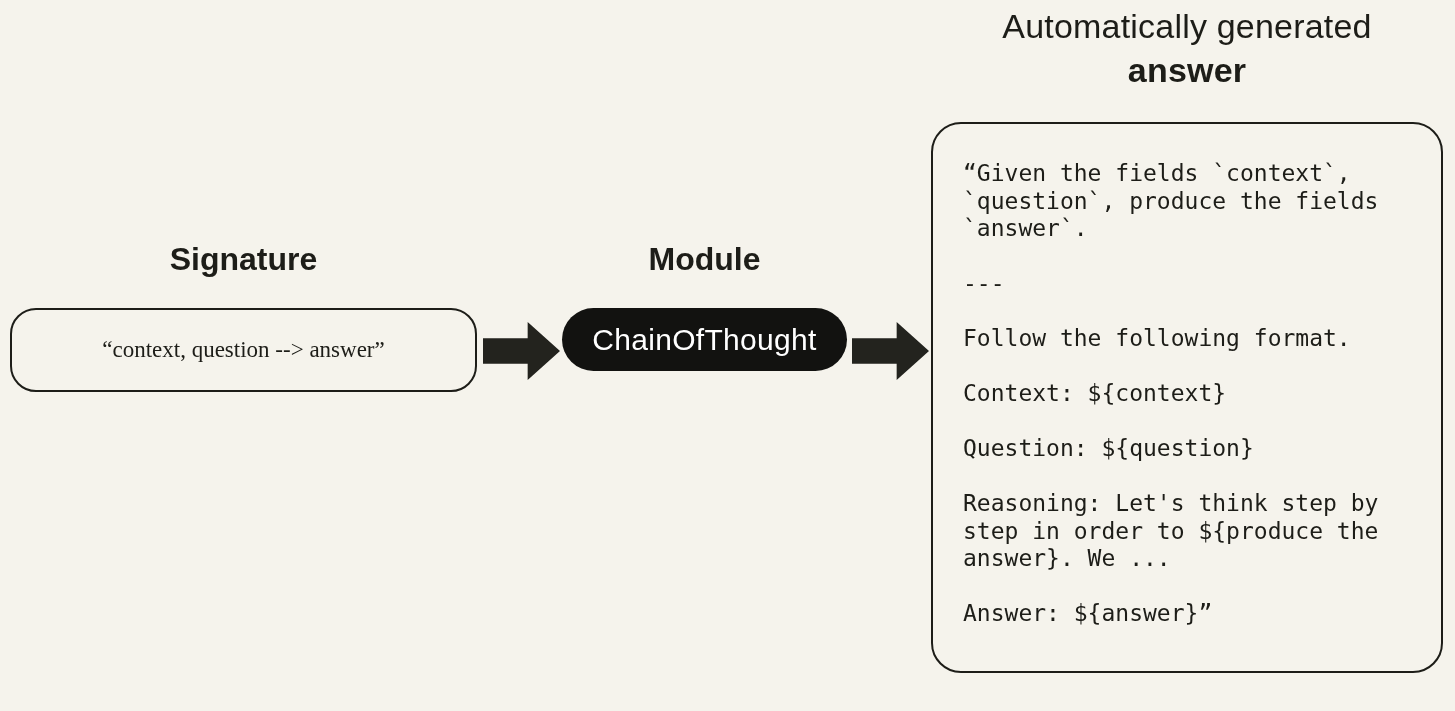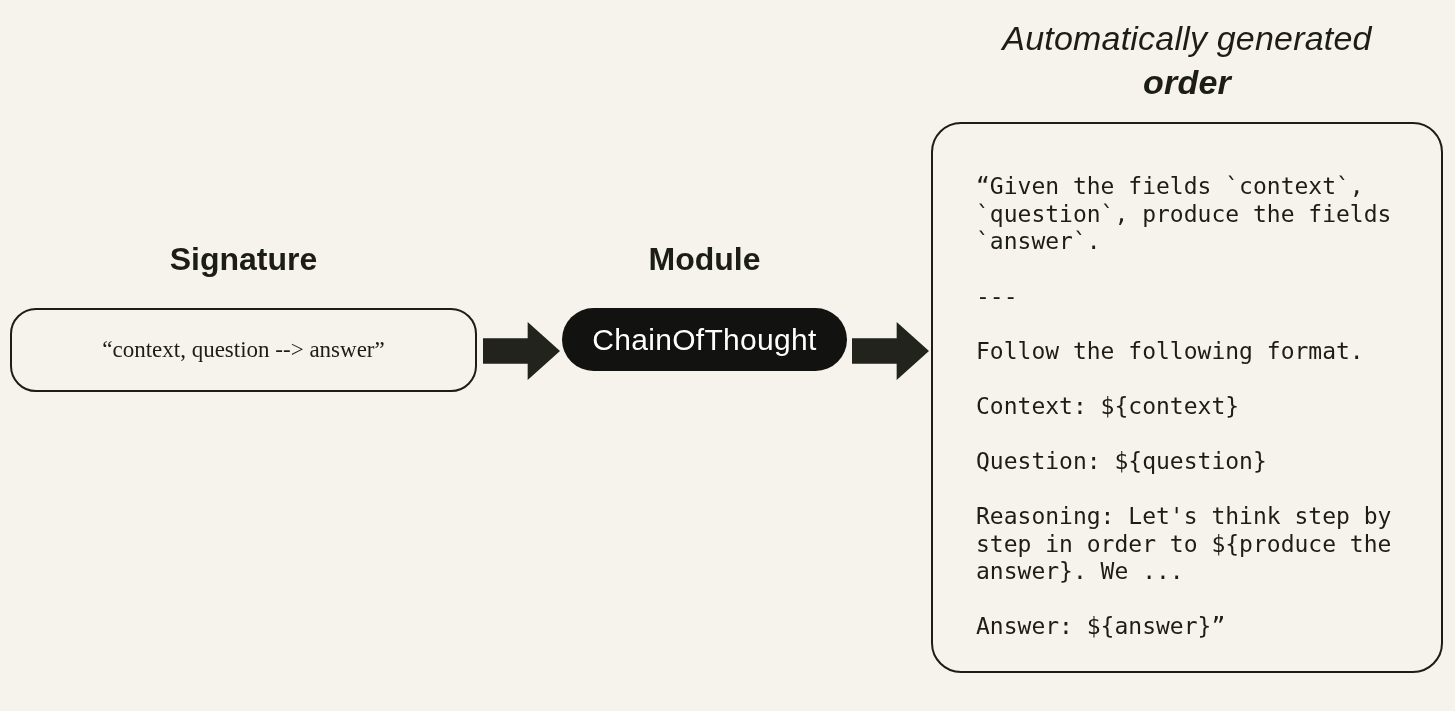--- a/index.html
+++ b/index.html
@@ -18,27 +18,26 @@
   .canvas{
     position:relative;
     width:1455px;
     height:711px;
     background:var(--background);
     overflow:hidden;
   }
   
   .title-block{
     position:absolute;
-    left:931px; top:16px; width:512px;
+    left:931px; top:4px; width:512px;
     text-align:center;
     line-height:44px;
     font-size:34px;
     letter-spacing:0.2px;
     color:var(--ink);
-    font-style:italic;
   }
   .title-line2{font-weight:bold;}
   
   .col-heading{
     position:absolute;
     top:241px;
     font-size:32px;
     font-weight:bold;
     text-align:center;
     color:var(--ink);
@@ -87,37 +86,37 @@
   
   .prompt-box{
     position:absolute;
     left:931px; top:122px;
     width:512px; height:551px;
     box-sizing:border-box;
     border:2px solid var(--ink);
     border-radius:30px;
   }
   .prompt-text{
-    margin:13px;
+    margin:0;
     padding:36px 20px 0 30px;
     font-family:"DejaVu Sans Mono", monospace;
     font-size:23px;
     line-height:27.5px;
     white-space:pre;
     color:var(--ink);
   }
 </style>
 </head>
 <body>
 
 <div class="canvas">
 
   <div class="title-block">
     <div class="title-line1">Automatically generated</div>
-    <div class="title-line2">order</div>
+    <div class="title-line2">answer</div>
   </div>
 
   <div class="col-heading mod-heading">Module</div>
 
   <div class="col-heading sig-heading">Signature</div>
 
   <div class="sig-box">
     <span class="mono">“context, question --&gt; answer”</span>
   </div>
 

